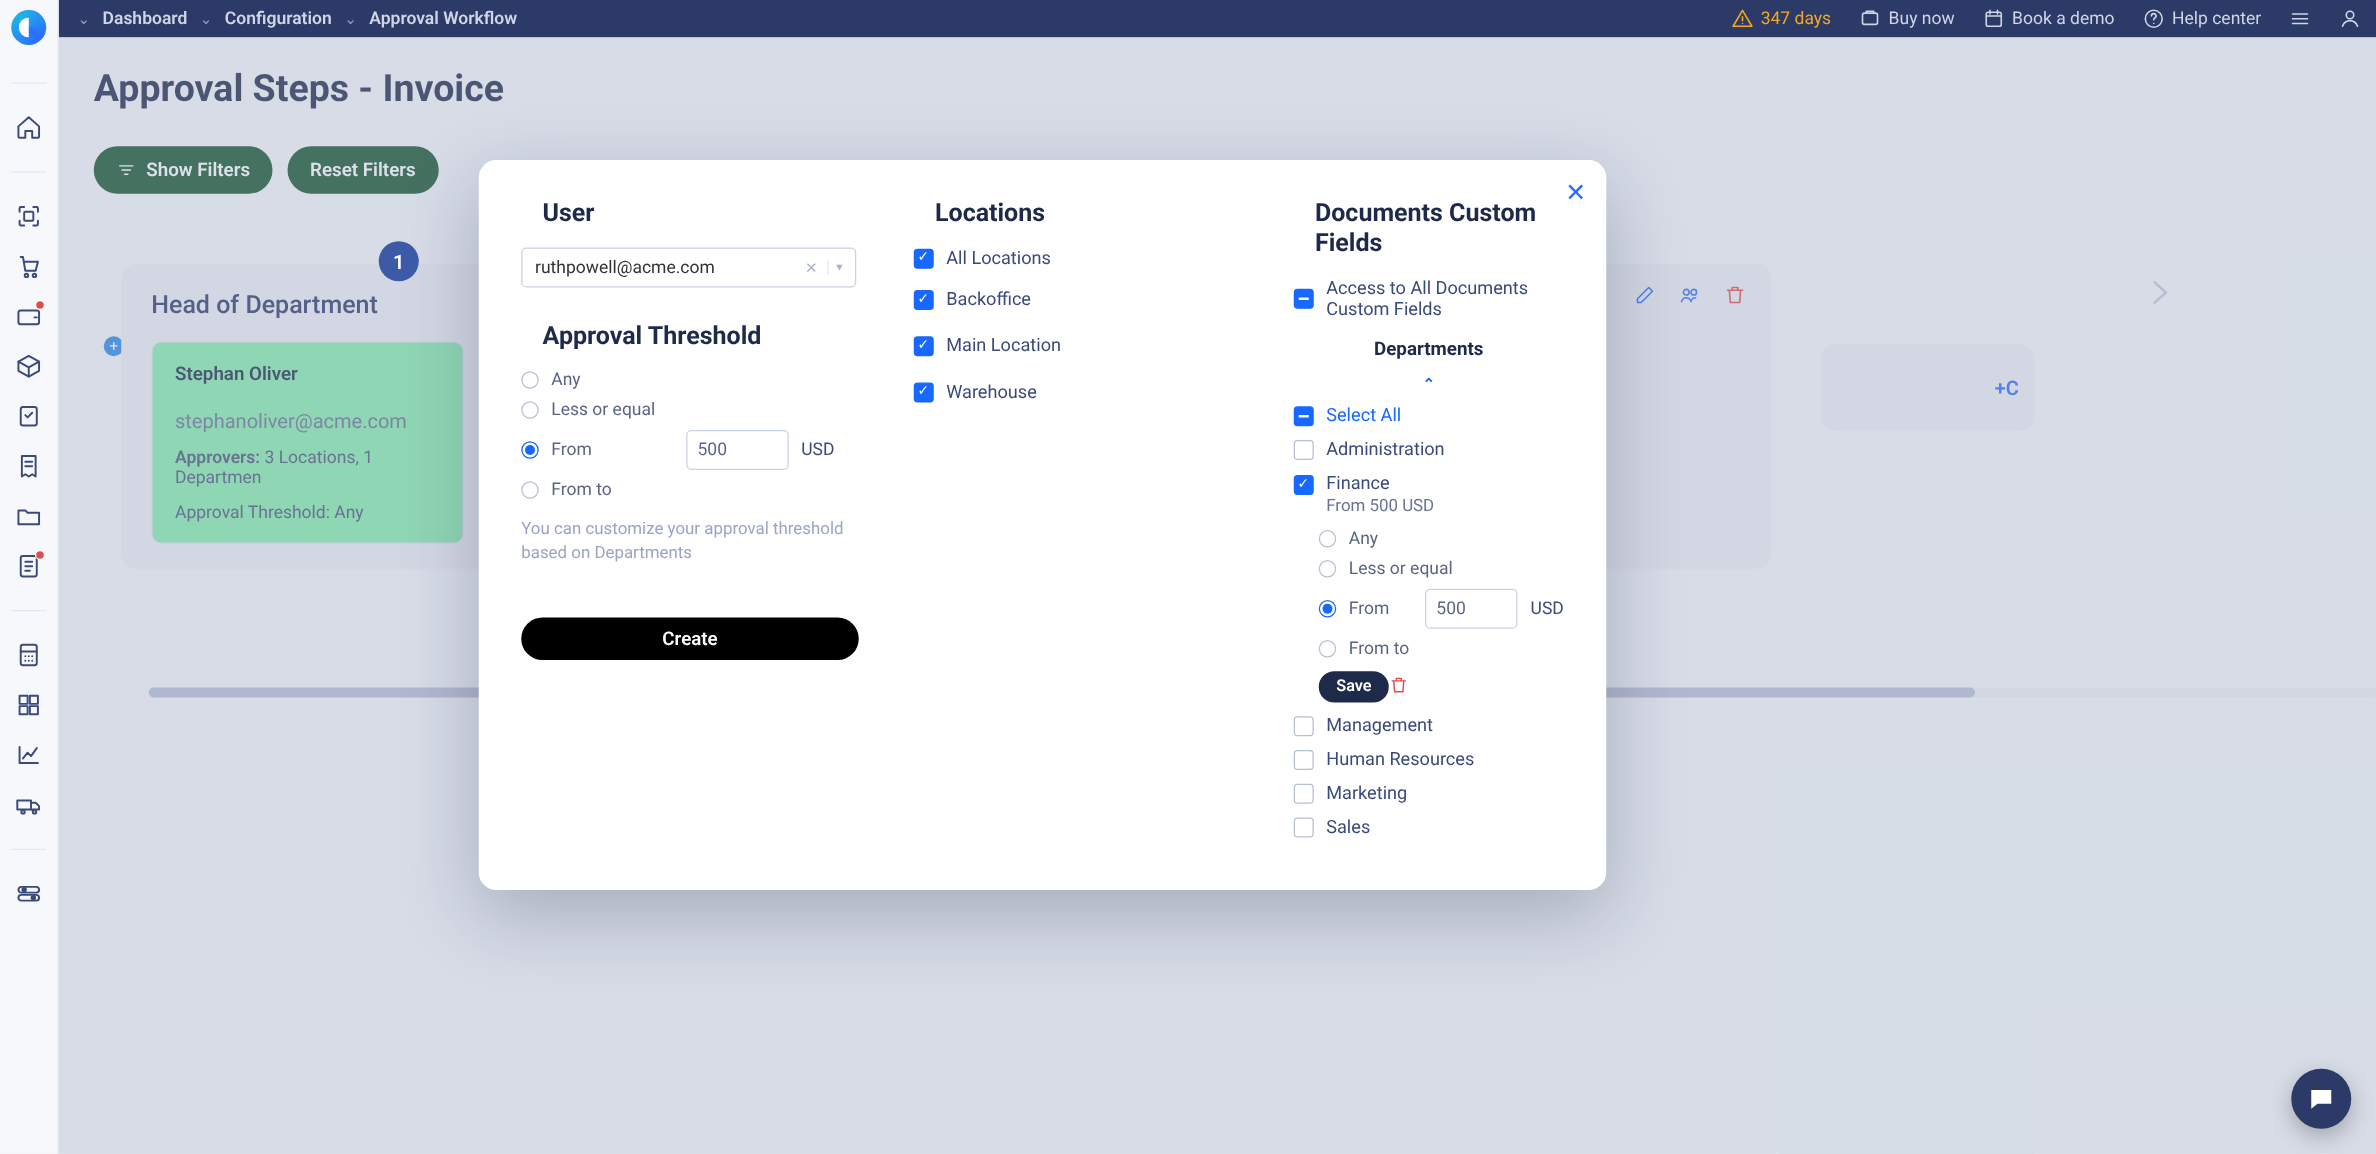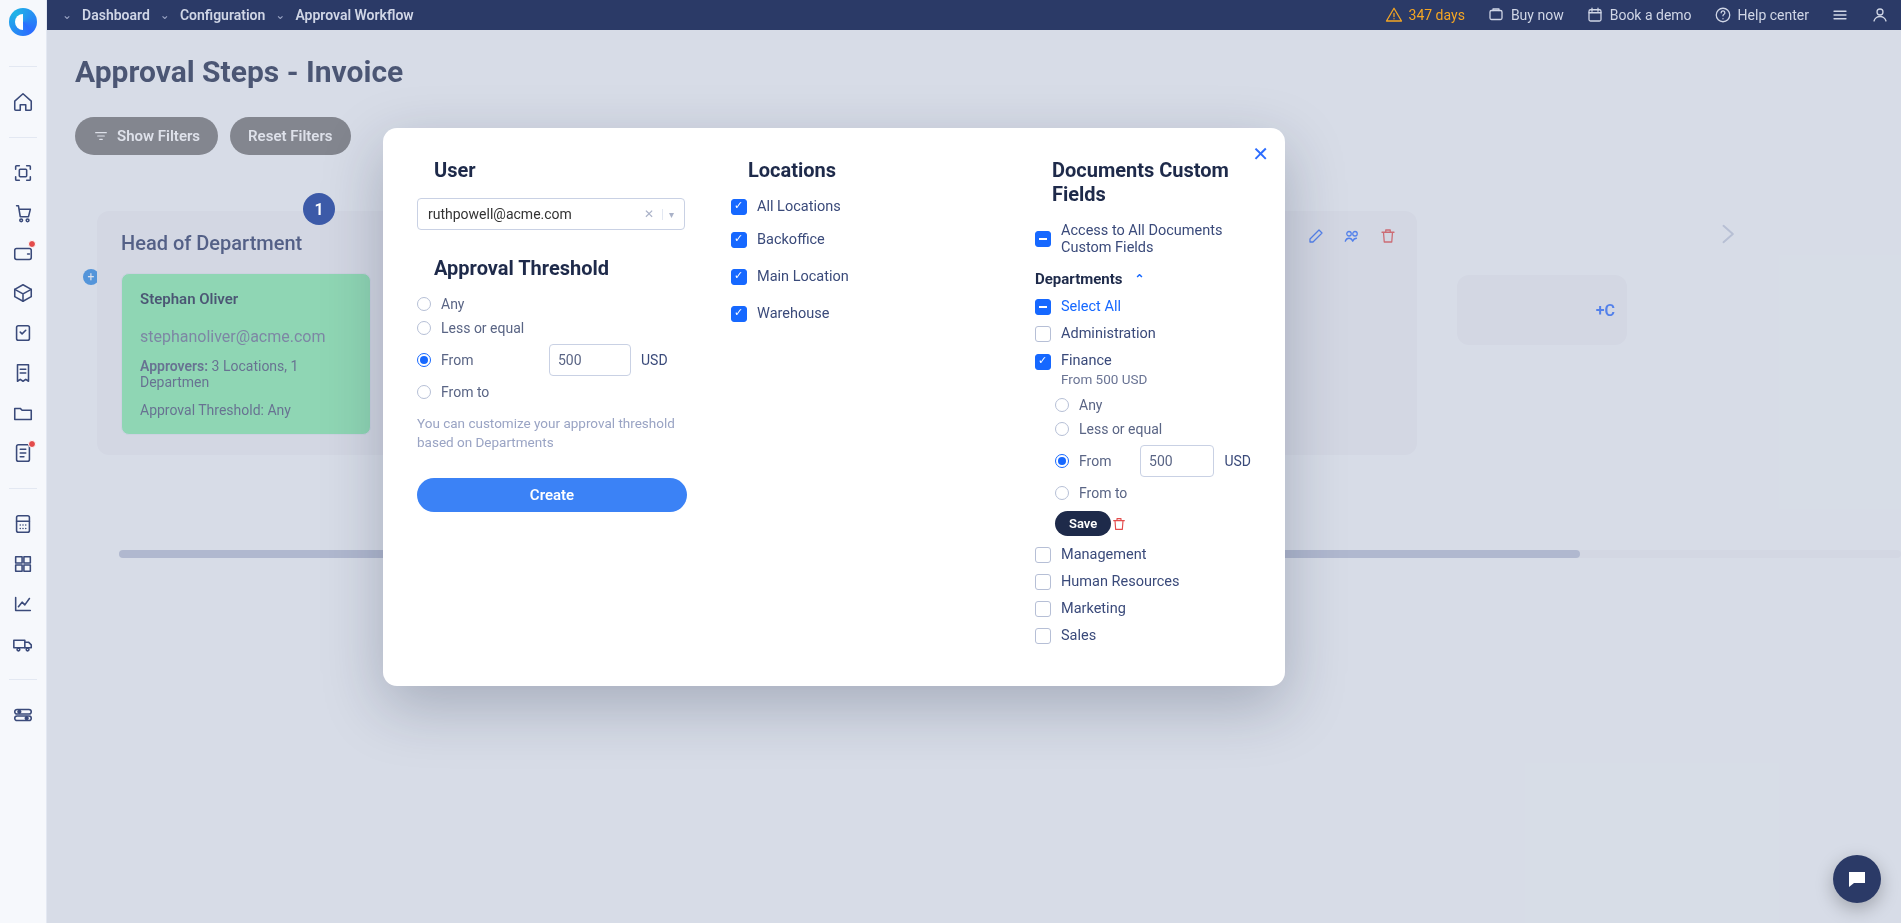--- a/index.html
+++ b/index.html
@@ -25,21 +25,21 @@
 .dot{position:absolute;top:-2px;right:-2px;width:8px;height:8px;background:#e34b4b;border-radius:50%;border:1px solid #fff;}
 
 
 .main{position:absolute;left:47px;right:0;top:30px;bottom:0;background:#f5f8fb;}
 .scrim{position:absolute;inset:0;background:rgba(160,170,195,.35);}
 
 
 .page{padding:24px 28px;}
 .page h1{font-size:30px;font-weight:700;color:#1e2a4a;margin-bottom:28px;}
 .btnrow{display:flex;gap:12px;margin-bottom:40px;}
-.pill{background:#737373;color:#fff;border:none;border-radius:20px;padding:10px 18px;font-size:15px;font-weight:600;display:flex;align-items:center;gap:8px;cursor:pointer;}
+.pill{background:#14532d;color:#fff;border:none;border-radius:20px;padding:10px 18px;font-size:15px;font-weight:600;display:flex;align-items:center;gap:8px;cursor:pointer;}
 
 .stepwrap{position:relative;}
 .stepnum{width:32px;height:32px;border-radius:50%;background:#3c5aa8;color:#fff;display:flex;align-items:center;justify-content:center;font-weight:600;position:absolute;left:228px;top:-18px;z-index:2;font-size:16px;}
 .addcircle{position:absolute;left:8px;top:58px;width:16px;height:16px;border-radius:50%;background:#2b8ae6;color:#fff;font-size:12px;display:flex;align-items:center;justify-content:center;cursor:pointer;}
 
 .card{position:relative;margin-left:22px;margin-top:56px;width:1320px;background:#eef0f5;border-radius:12px;padding:20px 24px;}
 .card h2{font-size:20px;font-weight:500;color:#2b3a67;margin-bottom:18px;}
 .card .actions{position:absolute;right:20px;top:16px;display:flex;gap:18px;}
 .card .actions svg{width:18px;height:18px;cursor:pointer;}
 .inner{background:#86efac;border:1px solid #e3e8f2;border-radius:8px;padding:16px 18px;width:250px;}
@@ -77,30 +77,30 @@
 .hint{font-size:13.5px;color:#9aa4c4;margin-top:14px;line-height:1.4;}
 
 .chk-row{display:flex;align-items:center;gap:10px;margin:10px 0;font-size:14.5px;color:#3a4a7a;}
 .chk{width:16px;height:16px;border:1.5px solid #b6bfd6;border-radius:3px;cursor:pointer;position:relative;flex-shrink:0;}
 .chk.on{background:#1668ff;border-color:#1668ff;}
 .chk.on::after{content:"✓";color:#fff;font-size:11px;position:absolute;left:2px;top:-1px;}
 .chk.mix{background:#1668ff;border-color:#1668ff;}
 .chk.mix::after{content:"";position:absolute;left:3px;right:3px;top:6px;height:2px;background:#fff;}
 
 .linkish{color:#1668ff;cursor:pointer;}
-.accent{color:#1e2a4a;font-weight:700;font-size:15px;display:flex;align-items:center;gap:12px;margin:14px 0 10px;}
+.accent{color:#1e2a4a;font-weight:700;font-size:15px;display:flex;align-items:center;gap:12px;margin:14px 0 10px;flex-direction:column;}
 .accent .up{color:#1668ff;font-size:12px;}
 .subline{font-size:13.5px;color:#6a7494;margin-top:2px;}
 
 .nested{margin-left:20px;}
-.savebar{display:flex;align-items:flex-end;gap:0;margin:10px 0 10px 20px;}
+.savebar{display:flex;align-items:center;gap:0;margin:10px 0 10px 20px;}
 .savebtn{background:#1e2a4a;color:#fff;border:none;border-radius:14px;padding:5px 14px;font-size:13px;font-weight:600;cursor:pointer;}
 .trash{color:#e34b4b;cursor:pointer;}
 
-.createbtn{margin-top:26px;width:270px;height:34px;border-radius:18px;background:#3b82f6;color:#fff;border:none;font-size:15px;font-weight:600;cursor:pointer;}
+.createbtn{margin-top:42px;width:270px;height:34px;border-radius:18px;background:#000000;color:#fff;border:none;font-size:15px;font-weight:600;cursor:pointer;}
 
 
 .chat{position:absolute;right:20px;bottom:20px;width:48px;height:48px;border-radius:50%;background:#2b3a67;box-shadow:0 6px 18px rgba(0,0,0,.25);display:flex;align-items:center;justify-content:center;cursor:pointer;}
 .chat svg{width:24px;height:24px;color:#fff;}
 
 svg{stroke:currentColor;fill:none;stroke-width:1.7;stroke-linecap:round;stroke-linejoin:round;}
 </style>
 </head>
 <body>
 

